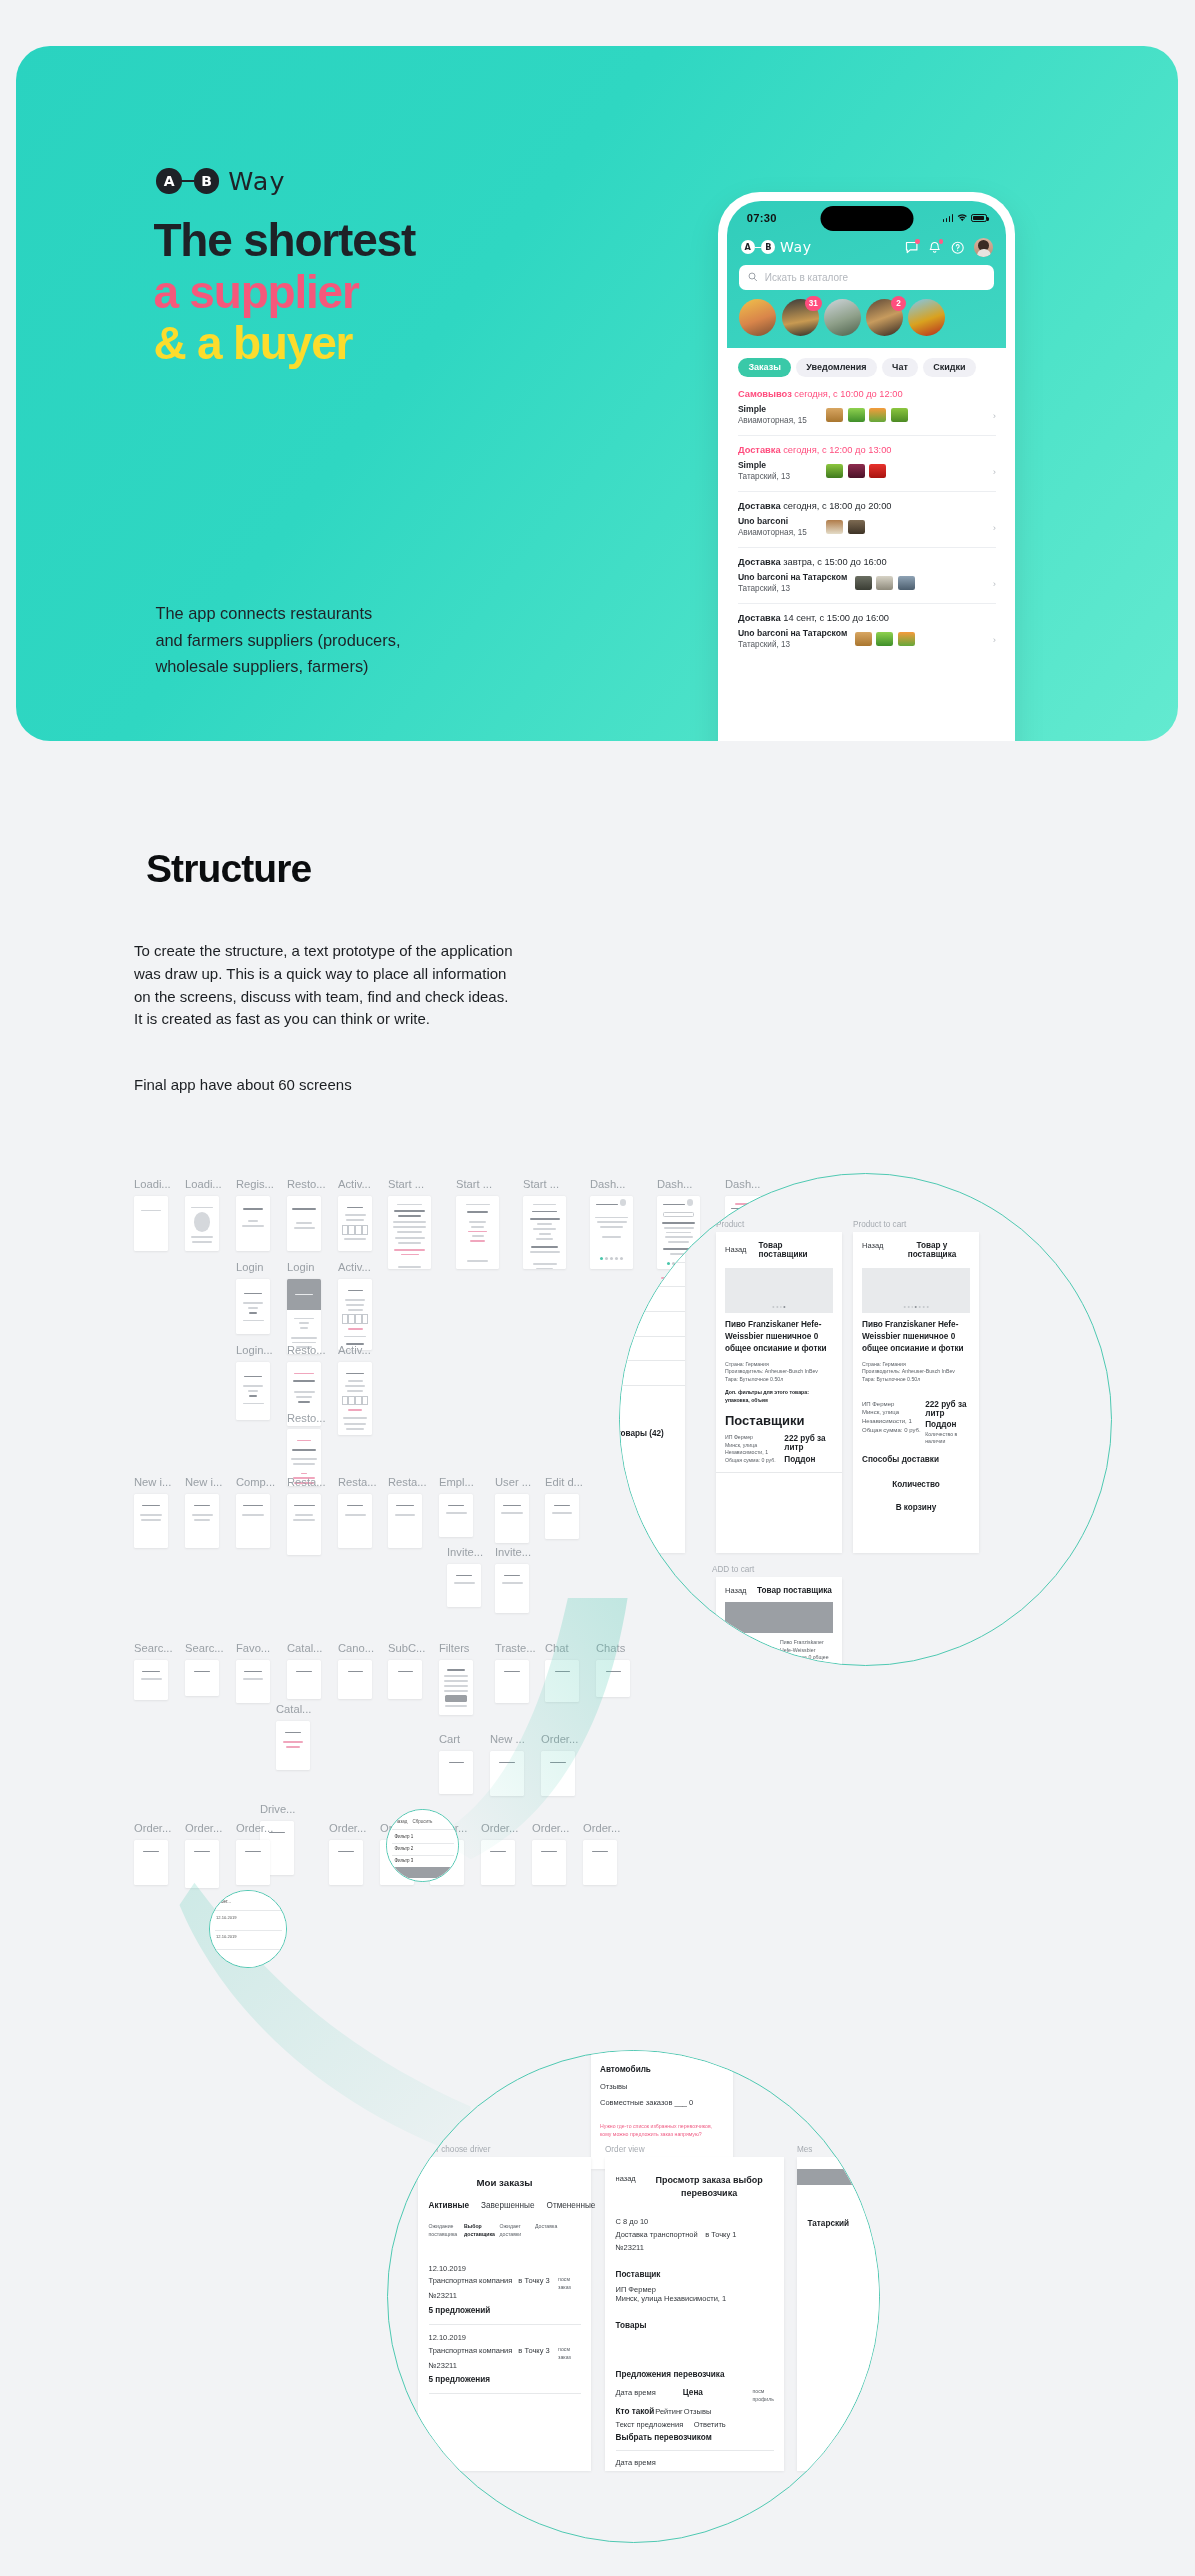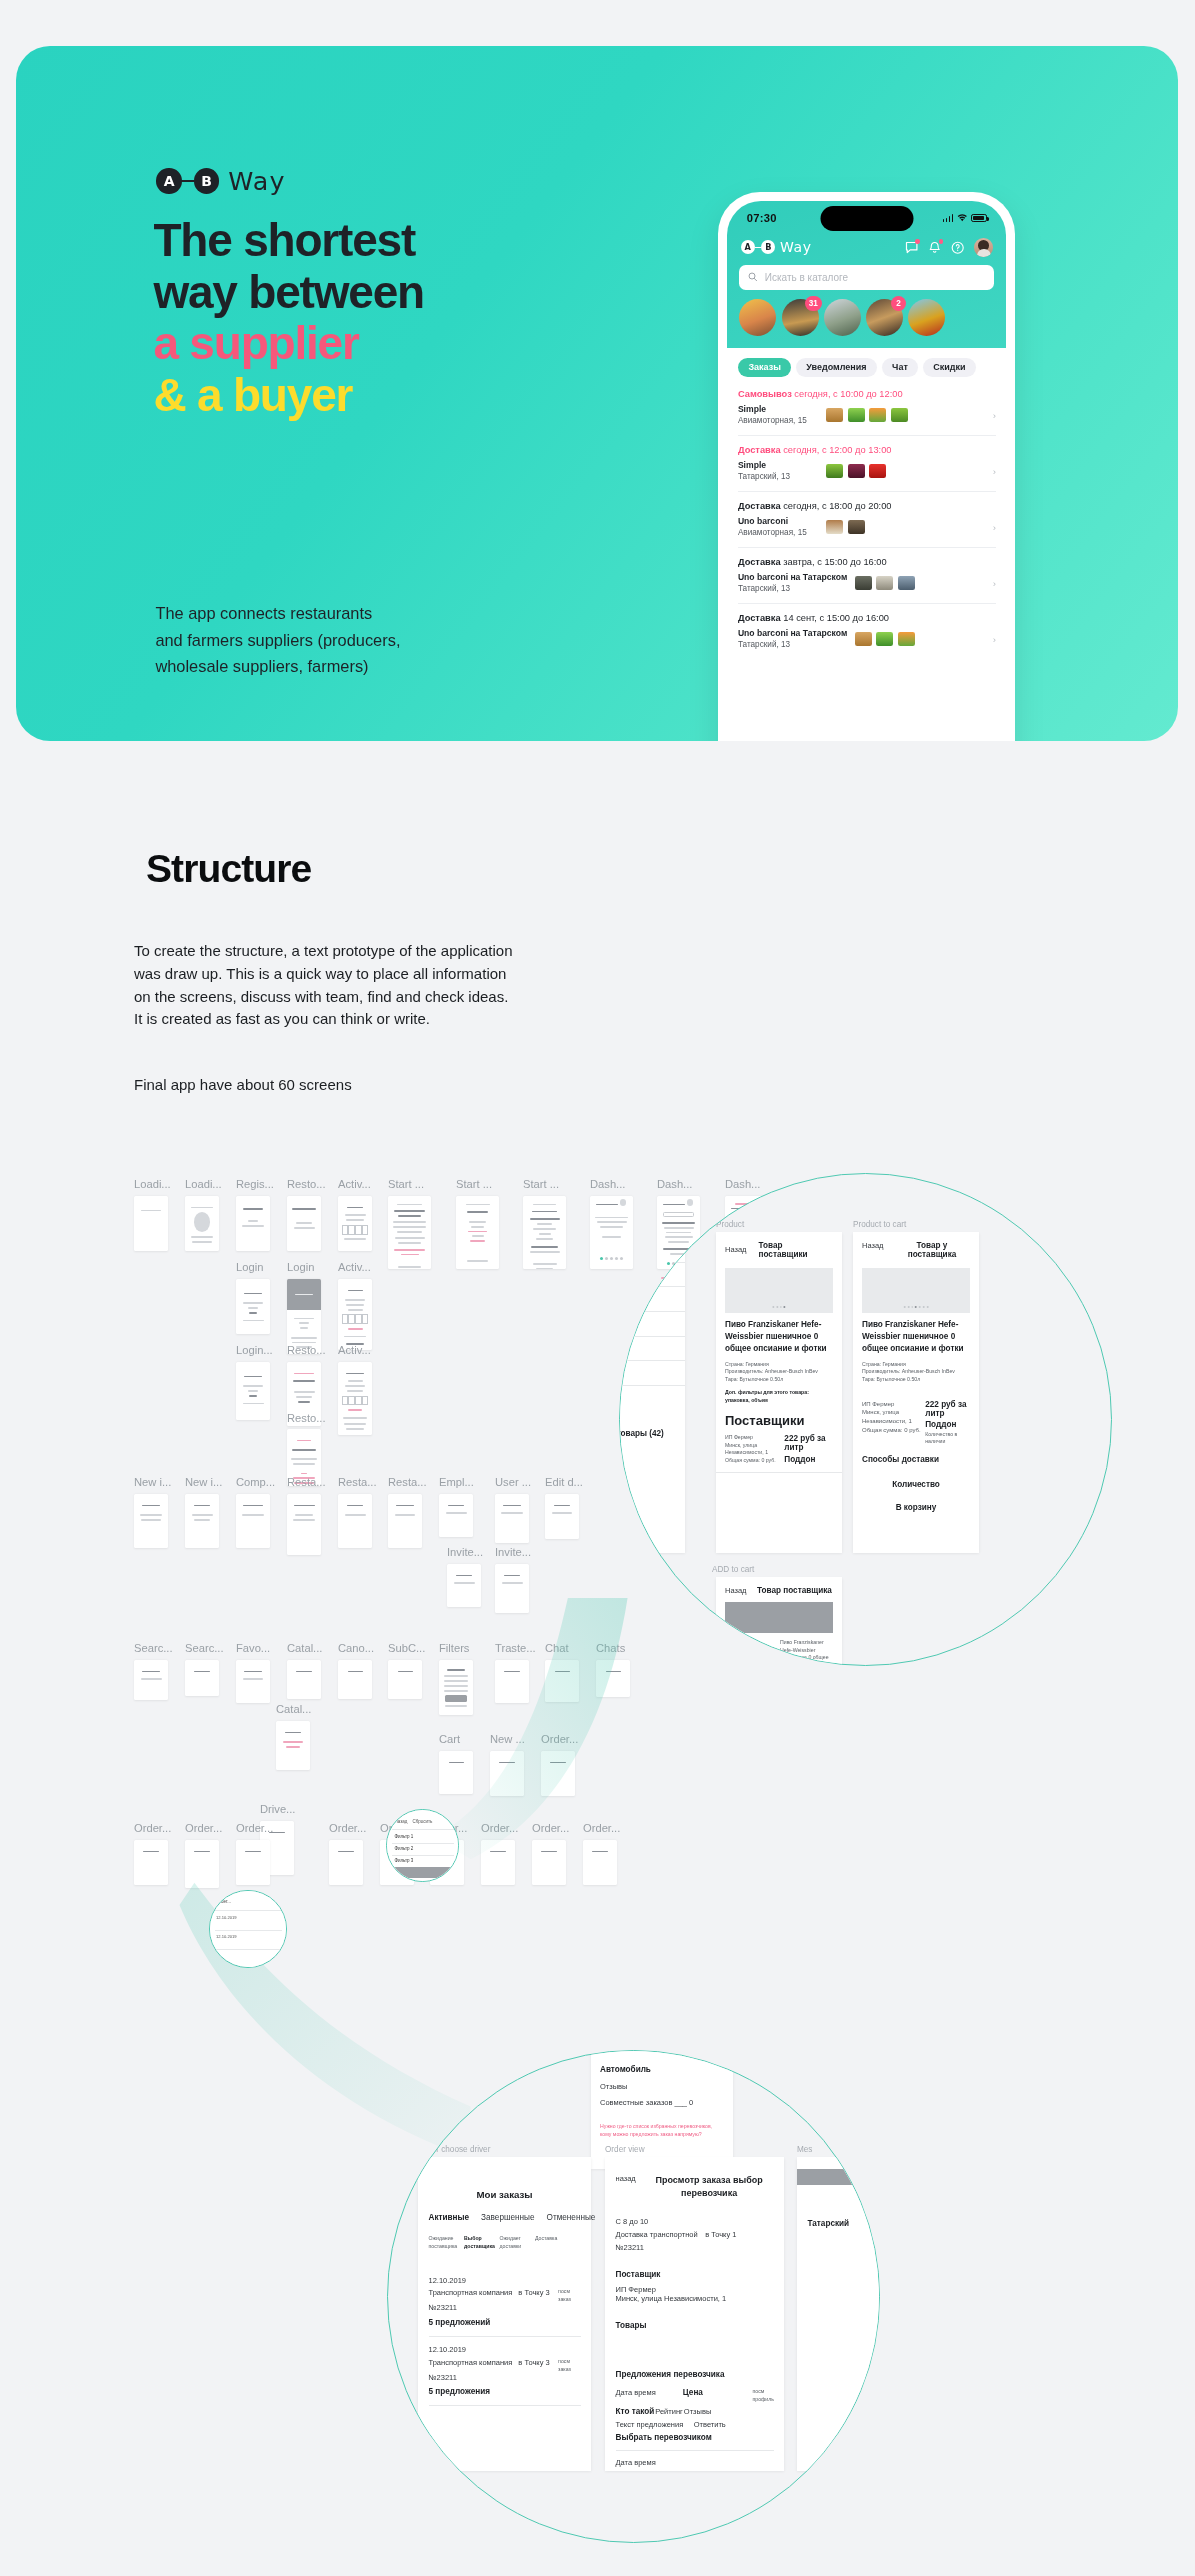--- a/index.html
+++ b/index.html
@@ -194,21 +194,20 @@
 
   <div class="logo hero-logo">
     <span class="logo-badge">A</span>
     <span class="logo-dash"></span>
     <span class="logo-badge">B</span>
     <span class="logo-word">Way</span>
   </div>
 
   <h1 class="headline">
     <div>The shortest</div>
-    <div>way between</div>
     <div class="hl-pink">a supplier</div>
     <div class="hl-yellow">&amp; a buyer</div>
   </h1>
 
   <div class="hero-desc">
     <div>The app connects restaurants</div>
     <div>and farmers suppliers (producers,</div>
     <div>wholesale suppliers, farmers)</div>
   </div>
 
@@ -1002,21 +1001,21 @@
 
       <div class="mg-card" style="left:203px;top:-31px;width:142px;height:149px;padding:9px">
         <div class="mg-h" style="margin-top:36px">Автомобиль</div>
         <div class="mg-t" style="margin-top:7.5px">Отзывы</div>
         <div class="mg-t" style="margin-top:7.5px">Совместные заказов ___ 0</div>
         <div class="mg-s mg-pink" style="margin-top:15px;line-height:1.6">Нужно где-то список избранных перевозчиков, кому можно предложить заказ напрямую?</div>
       </div>
 
       <div class="mg-label" style="left:30px;top:94px">Order choose driver</div>
       <div class="mg-card" style="left:30px;top:106px;width:173px;height:314px;padding:10.5px">
-        <div class="mg-h" style="font-size:9.7px;text-align:center;margin-top:21px">Мои заказы</div>
+        <div class="mg-h" style="font-size:9.7px;text-align:center;margin-top:9px">Мои заказы</div>
         <div style="display:flex;gap:12px;margin-top:13.4px">
           <span class="mg-h" style="font-size:8.2px">Активные</span>
           <span class="mg-t" style="font-size:8.2px">Завершенные</span>
           <span class="mg-t" style="font-size:8.2px">Отмененные</span>
         </div>
         <div style="display:flex;gap:7.5px;margin-top:13.4px">
           <span class="mg-s" style="width:28px">Ожидание поставщика</span>
           <span class="mg-s" style="width:28px;font-weight:bold;color:#1b1e22">Выбор доставщика</span>
           <span class="mg-s" style="width:28px">Ожидает доставки</span>
           <span class="mg-s" style="width:28px">Доставка</span>

